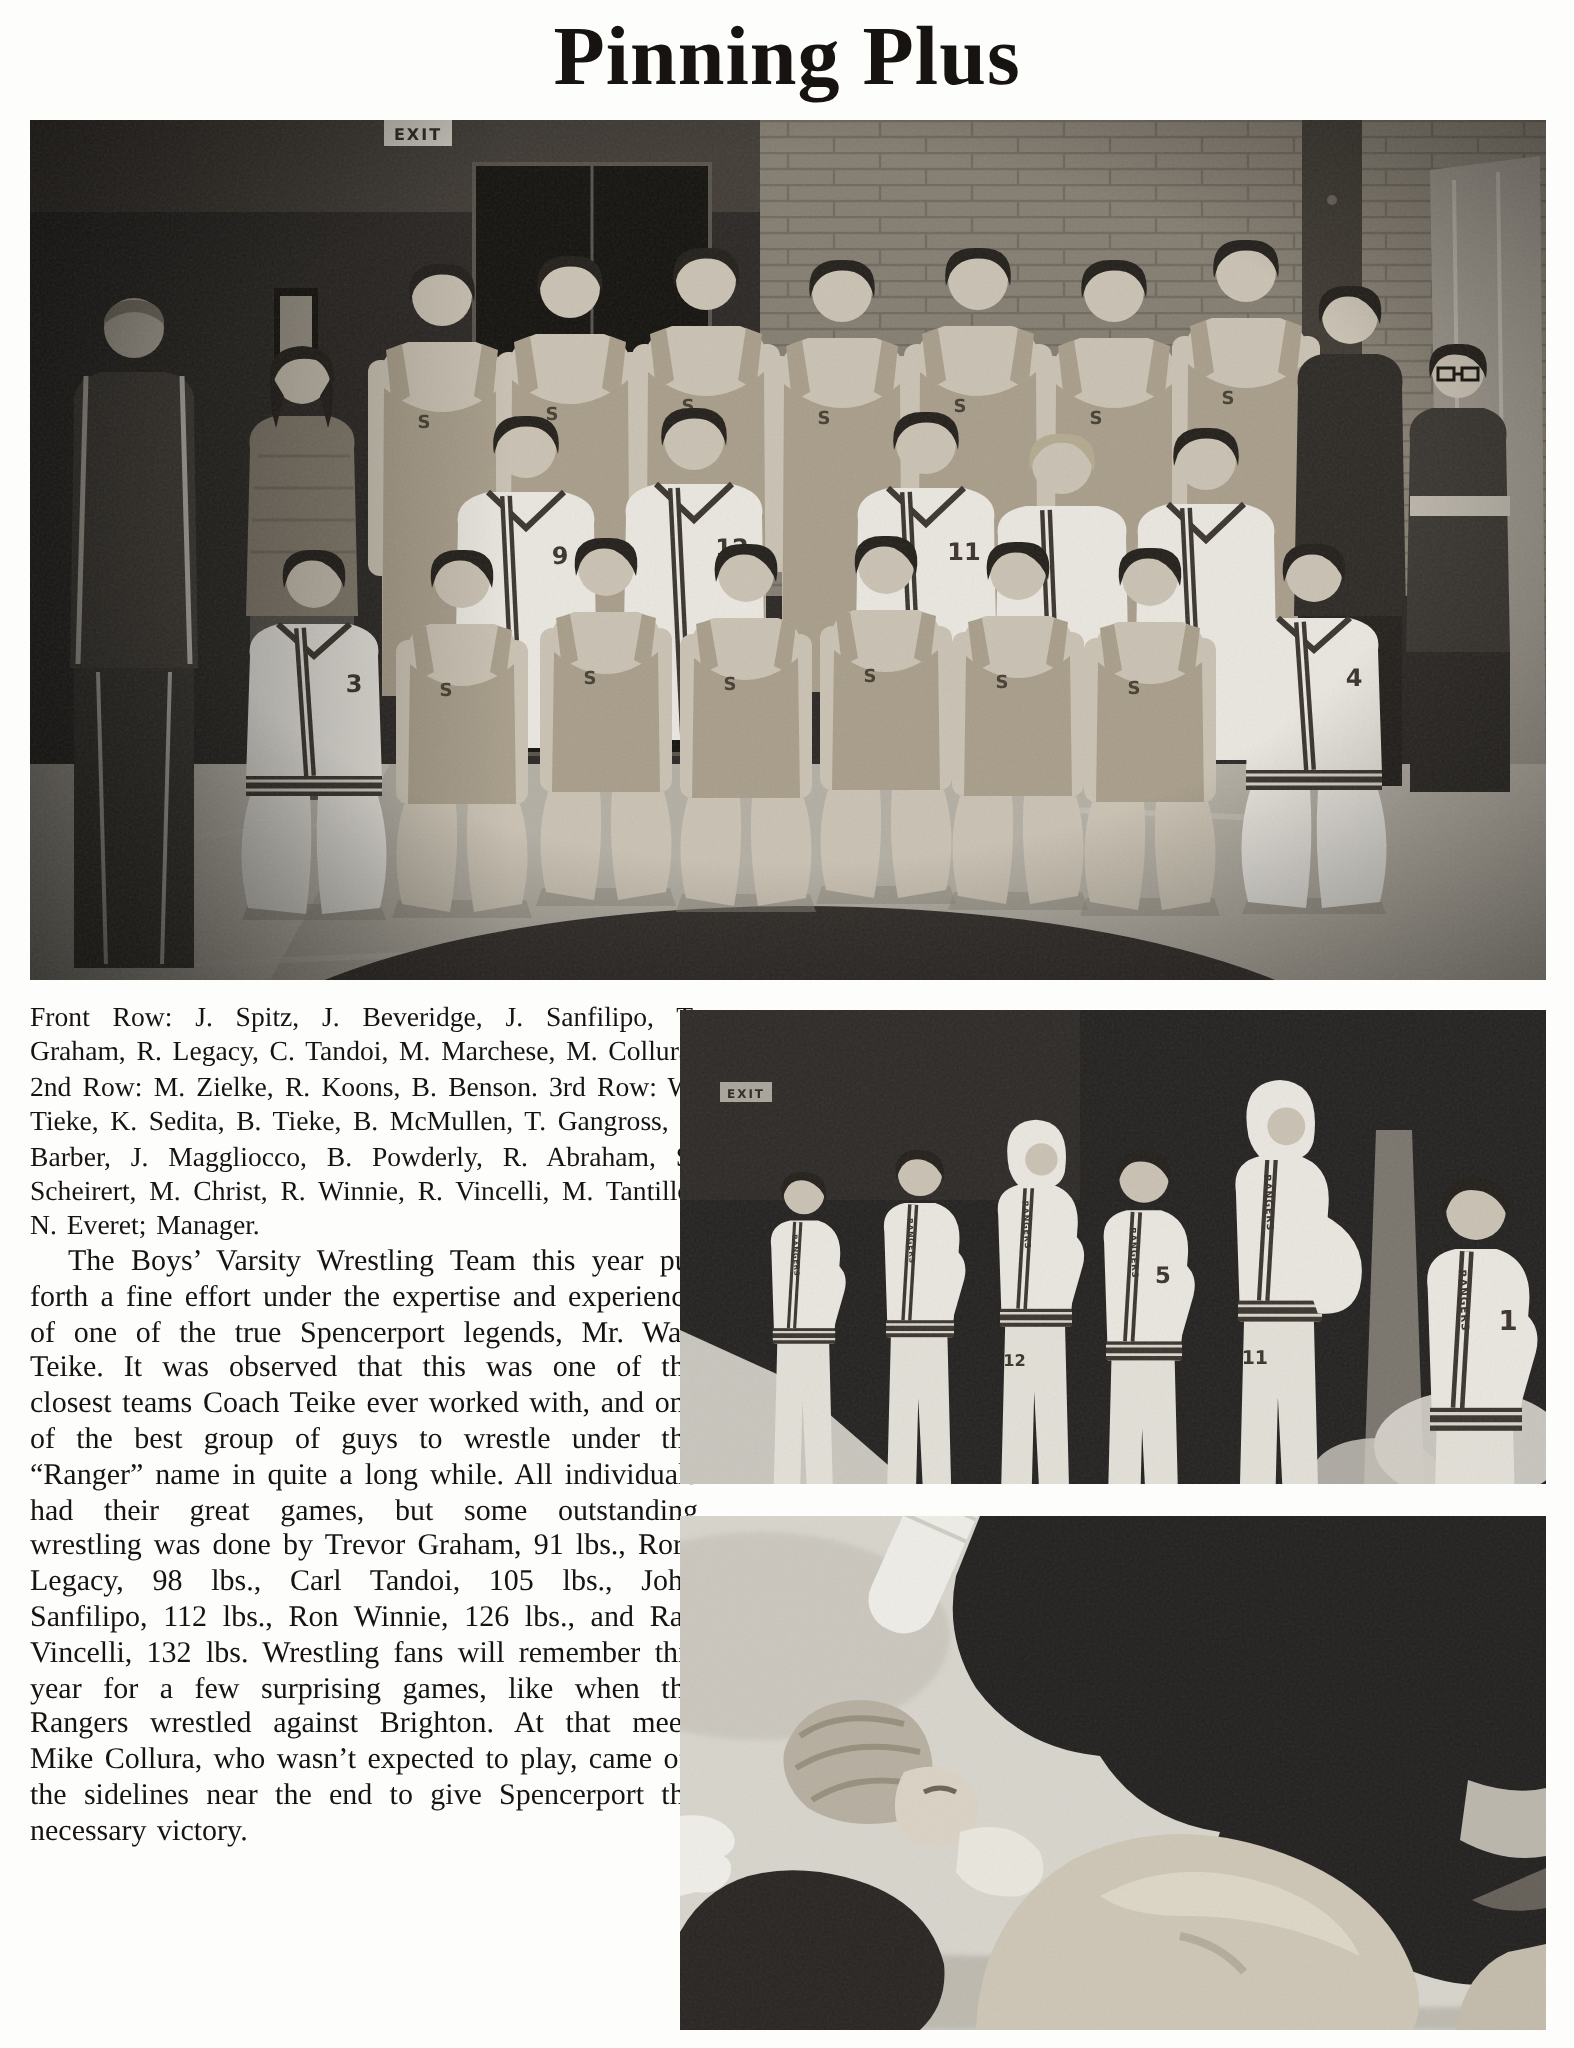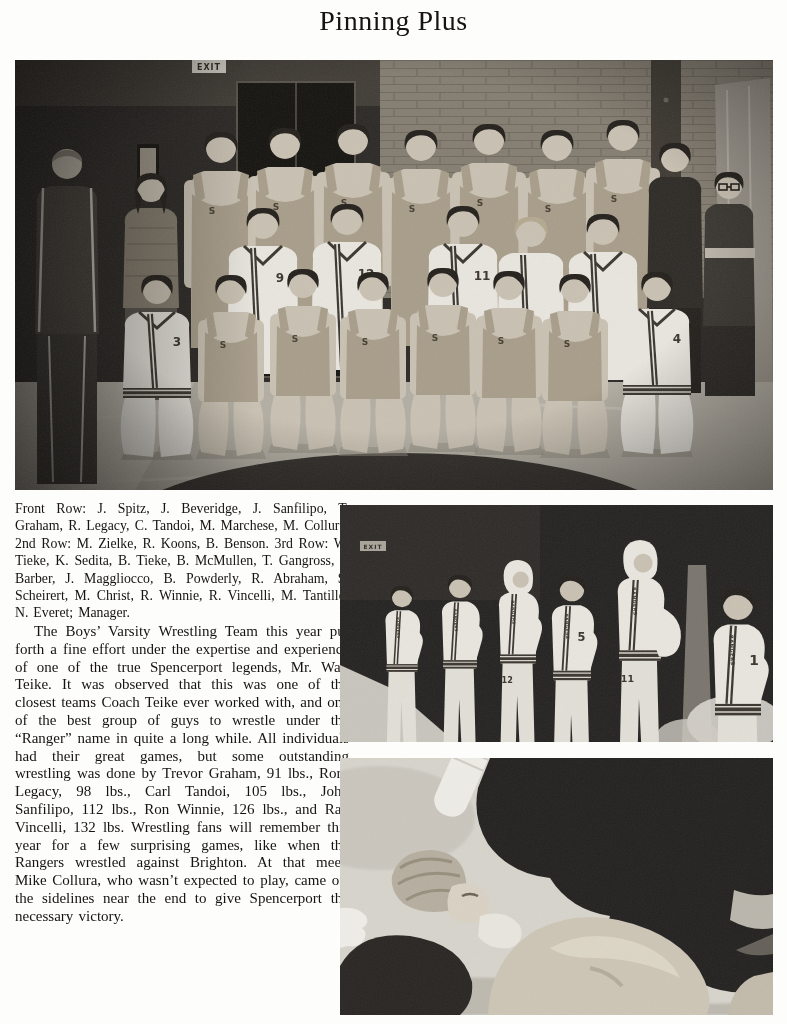--- a/index.html
+++ b/index.html
@@ -1,20 +1,20 @@
 <!DOCTYPE html>
 <html><head>
 <meta charset="utf-8">
 <style>
   * { margin:0; padding:0; box-sizing:border-box; }
   html,body { width:787px; height:1024px; background:#fdfdfb; }
   body { position:relative; font-family:"Liberation Serif", serif; color:#161310; overflow:hidden; }
 
   .page-title { position:absolute; top:5px; left:0; width:787px; text-align:center;
-                font-size:28px; font-weight:400; letter-spacing:.5px; }
+                font-size:42px; font-weight:700; letter-spacing:.5px; }
 
   figure.photo { position:absolute; overflow:hidden; background:#2b2825; }
   #team-photo   { left:15px; top:60px;  width:758px; height:430px; }
   #lineup-photo { left:340px; top:505px; width:433px; height:237px; }
   #action-photo { left:340px; top:758px; width:433px; height:257px; background:#d7d4cc; }
   figure.photo svg { display:block; width:100%; height:100%; }
 
   .caption { position:absolute; left:15px; top:500px; width:334px;
              font-size:13.8px; line-height:17.4px; text-align:justify; word-spacing:1.5px; }
   .article { position:absolute; left:15px; top:623px; width:334px;

